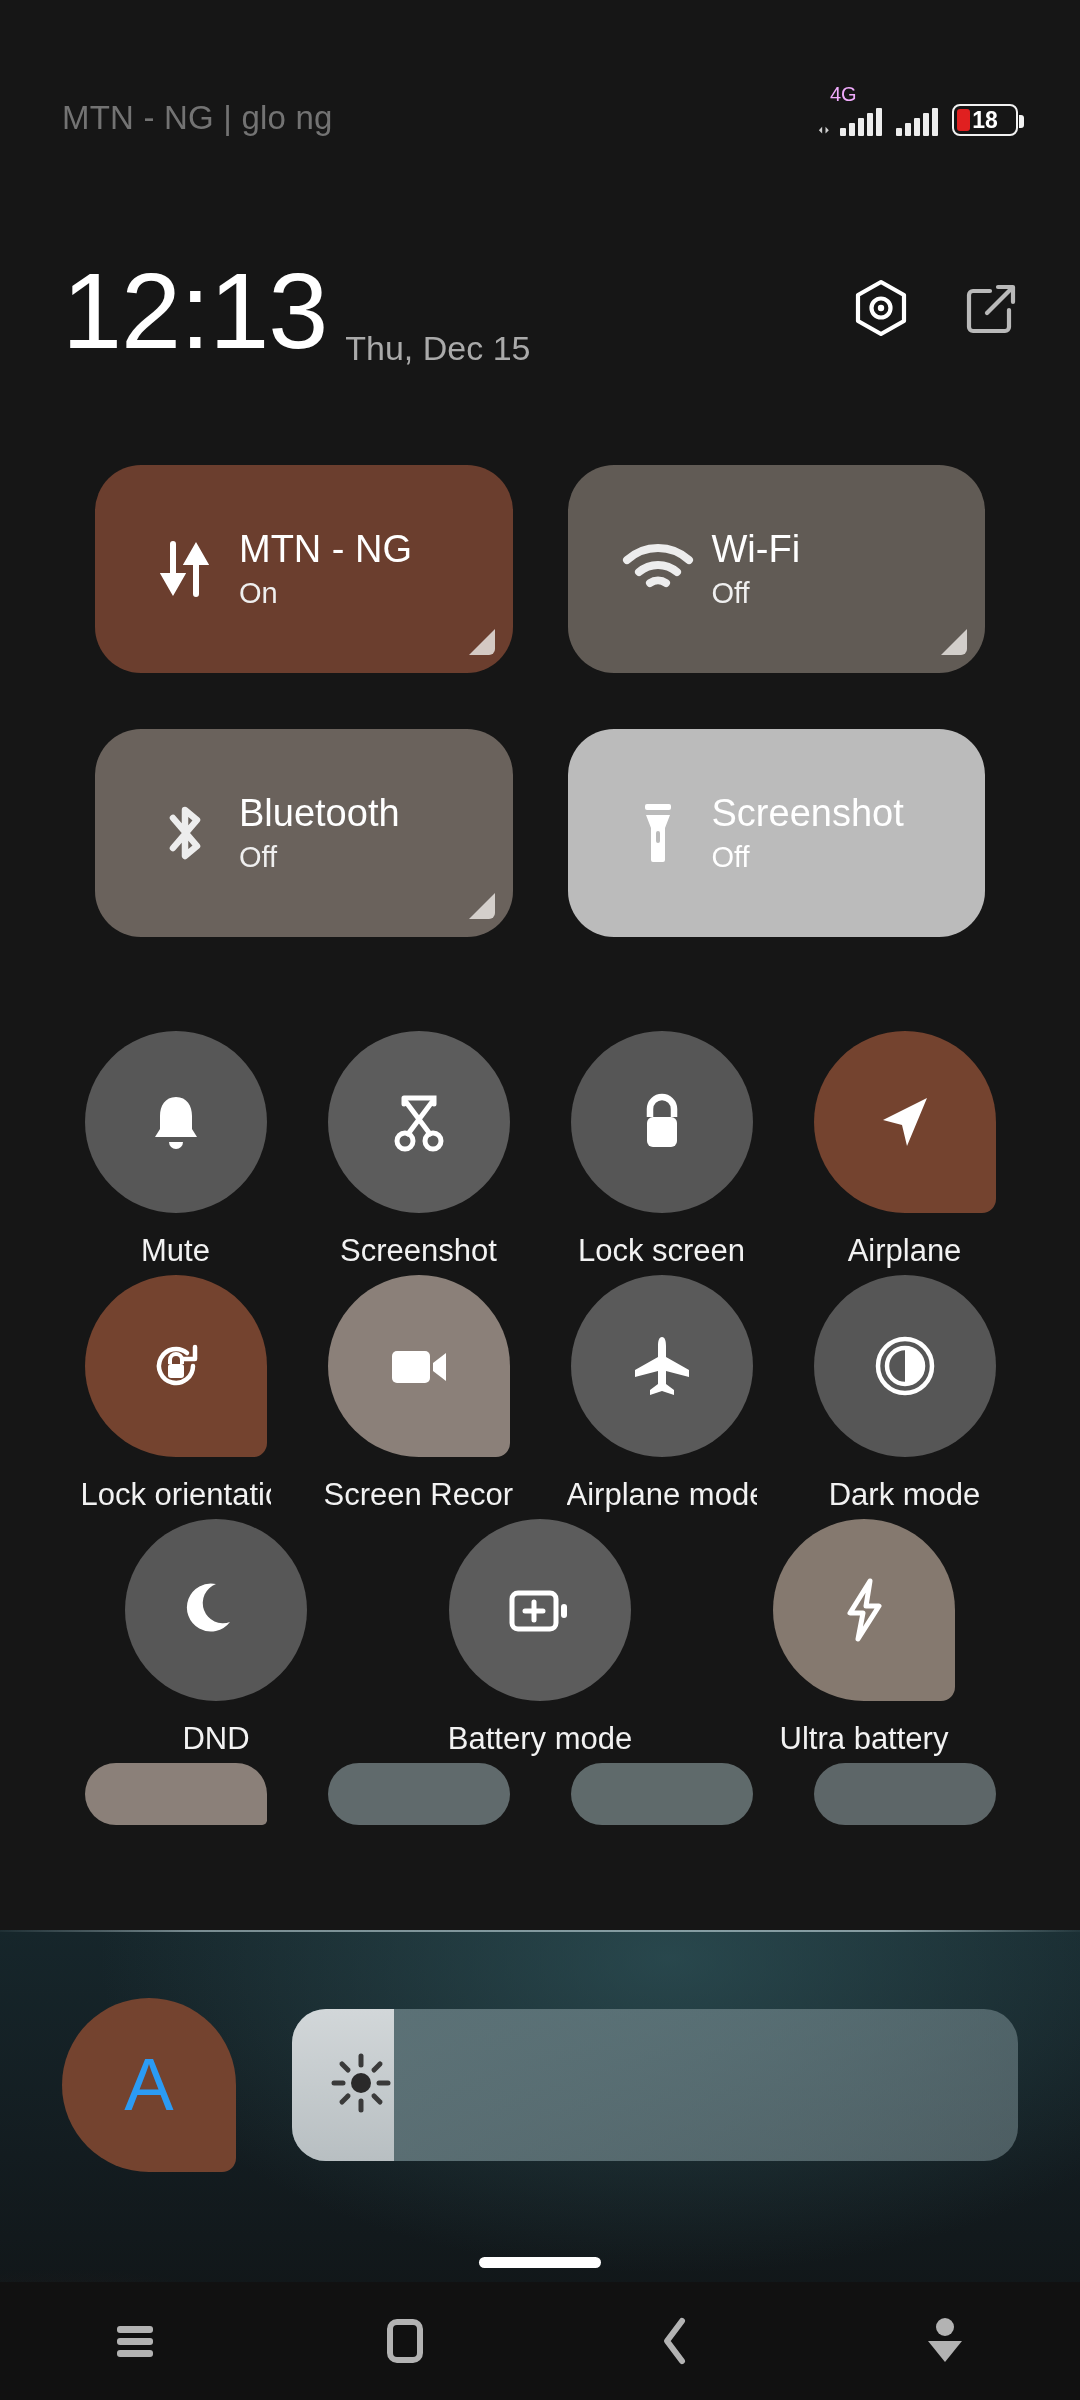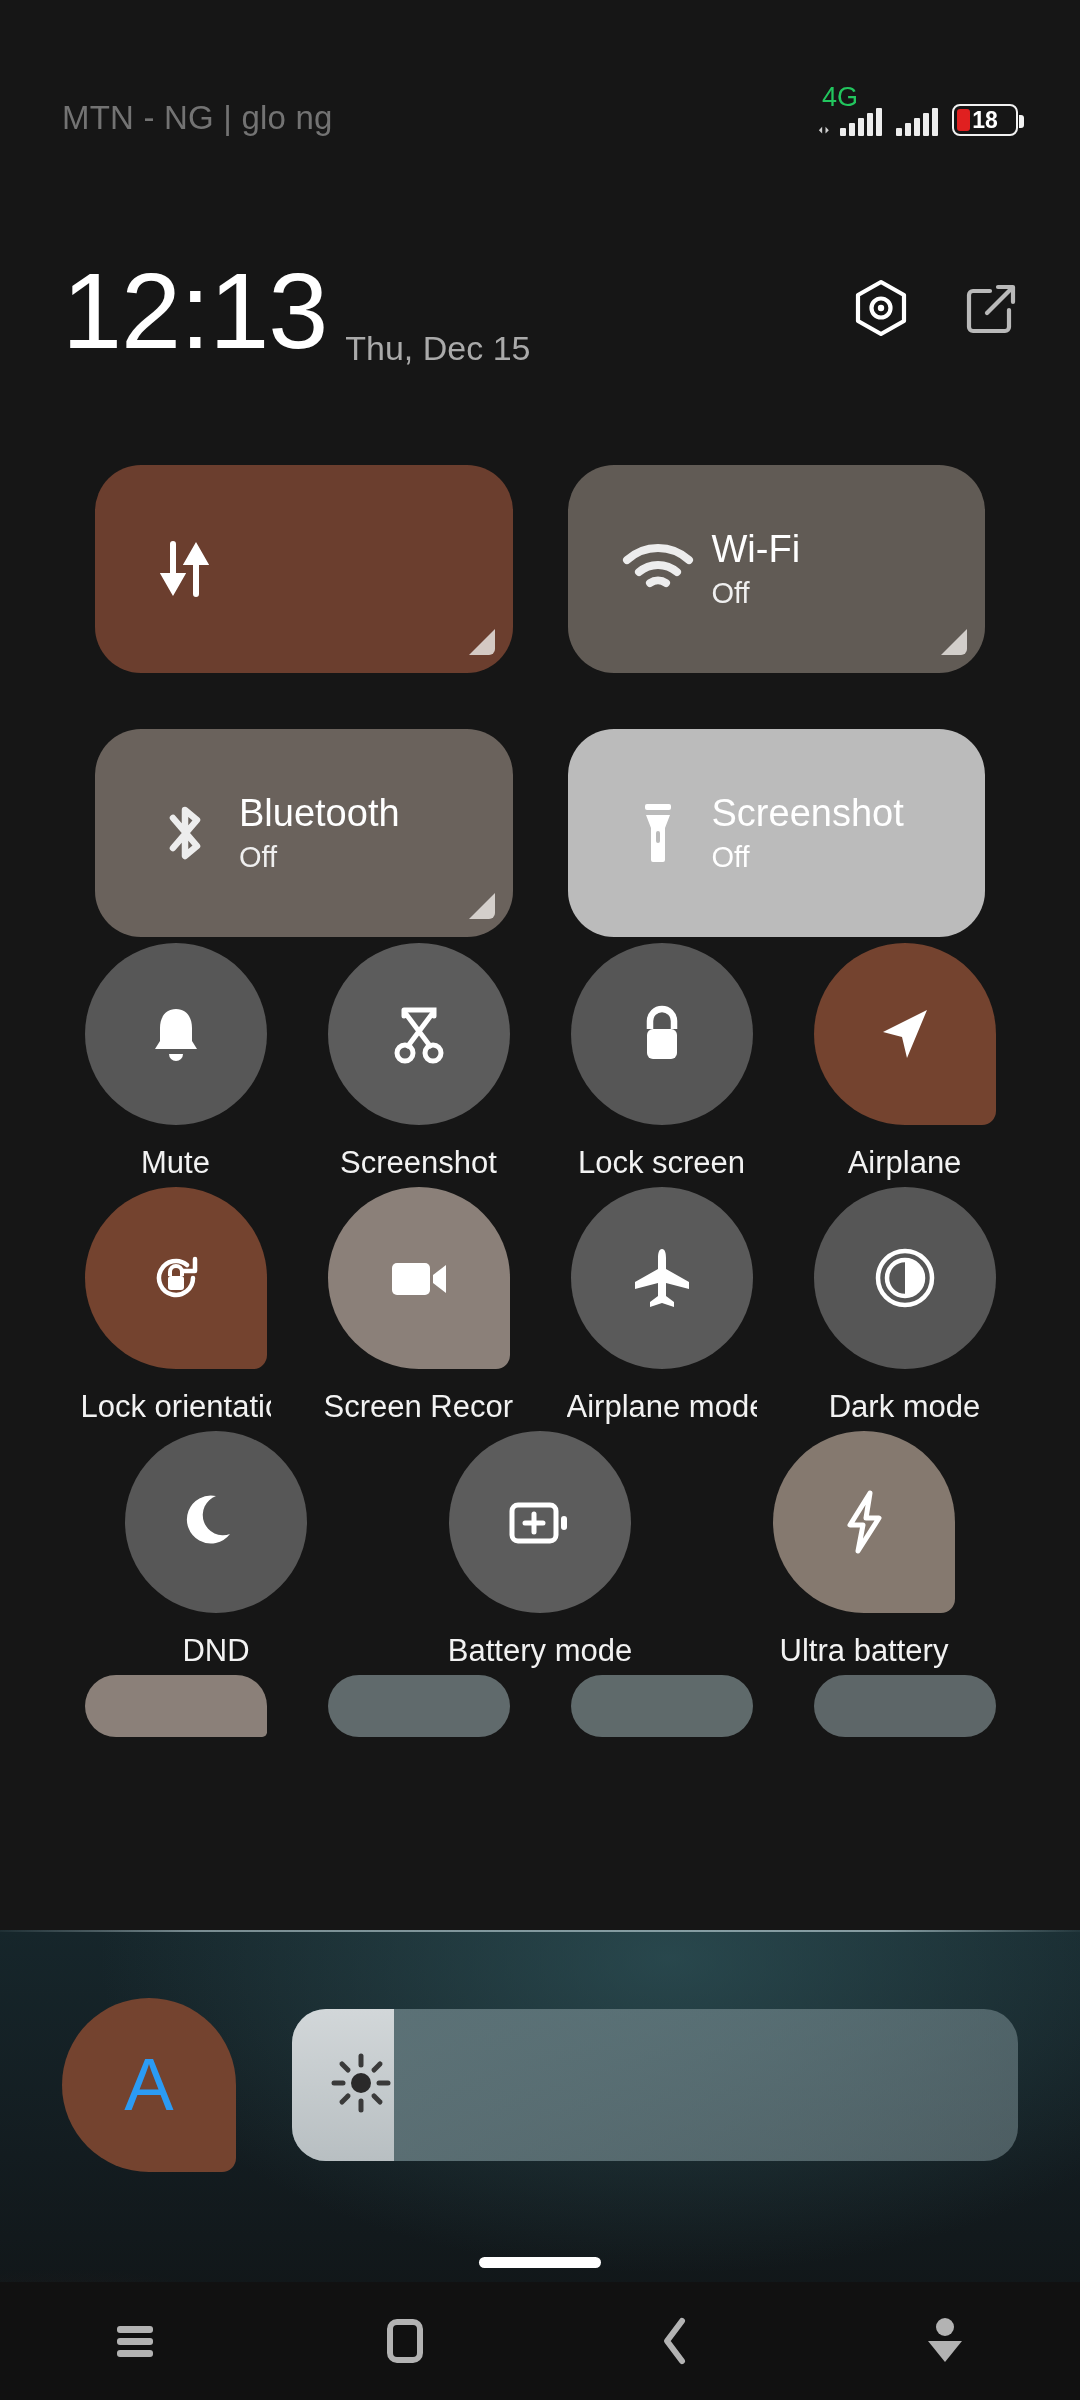--- a/index.html
+++ b/index.html
@@ -15,21 +15,21 @@
 
   
   .statusbar{
     position:absolute; top:0; left:0; right:0; height:200px;
     display:flex; align-items:center; justify-content:space-between;
     padding:0 62px;
   }
   .carrier{ font-size:33px; color:#737373; letter-spacing:.2px; margin-top:36px;}
   .sb-right{ display:flex; align-items:flex-end; gap:14px; margin-top:40px;}
   .net-group{ display:flex; align-items:flex-end; position:relative; }
-  .net-label{ position:absolute; top:-24px; left:4px; font-size:27px; color:#22c55e; line-height:1;}
+  .net-label{ position:absolute; top:-24px; left:12px; font-size:20px; color:#f0abfc; line-height:1;}
   .dataarrows{ width:20px; height:20px; display:block; margin-right:2px; }
   .bars{ display:flex; align-items:flex-end; gap:3px; height:28px;}
   .bars i{ display:block; width:6px; background:#ededed; border-radius:1px;}
   .bars i:nth-child(1){height:8px;}
   .bars i:nth-child(2){height:13px;}
   .bars i:nth-child(3){height:18px;}
   .bars i:nth-child(4){height:23px;}
   .bars i:nth-child(5){height:28px;}
   .battery{
     position:relative; width:66px; height:32px; border:2.5px solid #f2f2f2;
@@ -67,21 +67,21 @@
   .bigtile .btitle{ font-size:38px; line-height:1.12; color:#fff; white-space:nowrap;}
   .bigtile .bsub{ font-size:29px; color:#efefef; margin-top:6px; }
   .corner{
     position:absolute; right:18px; bottom:18px; width:0;height:0;
     border-left:26px solid transparent; border-bottom:26px solid rgba(235,232,228,.82);
     border-bottom-right-radius:6px;
   }
   .bigtile.light .btitle,.bigtile.light .bsub{ color:#fff; }
 
   
-  .circles{ position:absolute; top:943px; left:0; right:0; padding:0 54px; }
+  .circles{ position:absolute; top:1031px; left:0; right:0; padding:0 54px; }
   .crow{ display:flex; margin-bottom:6px; }
   .citem{ flex:1; display:flex; flex-direction:column; align-items:center; }
   .cbub{
     width:182px; height:182px; border-radius:91px;
     display:flex; align-items:center; justify-content:center;
   }
   .cbub.on{ border-bottom-right-radius:14px; }
   .clabel{
     margin-top:20px; font-size:31px; color:#f2f2f2; width:190px; text-align:center;
     white-space:nowrap; overflow:hidden; text-overflow:clip;
@@ -192,20 +192,24 @@
   <div class="bigtiles">
     <div class="brow">
 
       <div class="bigtile" style="background:#6B3E2E">
         <span class="bicon">
           <svg width="54" height="62" viewBox="0 0 54 62">
             <path d="M15 6 L15 46 M15 52 L7 38 L23 38 Z" stroke="#fff" stroke-width="6" fill="#fff" stroke-linecap="round"></path>
             <path d="M38 56 L38 16 M38 10 L46 24 L30 24 Z" stroke="#fff" stroke-width="6" fill="#fff" stroke-linecap="round"></path>
           </svg>
         </span>
+        <span class="btxt">
+          <span class="btitle">MTN - NG</span>
+          <span class="bsub" style="display:block">On</span>
+        </span>
         <span class="corner"></span>
       </div>
 
       <div class="bigtile" style="background:#615B55">
         <span class="bicon">
           <svg width="72" height="56" viewBox="0 0 72 56">
             <path d="M5 19 A46 46 0 0 1 67 19" stroke="#ededed" stroke-width="8" fill="none" stroke-linecap="round"></path>
             <path d="M17 31 A29 29 0 0 1 55 31" stroke="#ededed" stroke-width="8" fill="none" stroke-linecap="round"></path>
             <path d="M28 42 A14 14 0 0 1 44 42" stroke="#ededed" stroke-width="8" fill="none" stroke-linecap="round"></path>
           </svg>

